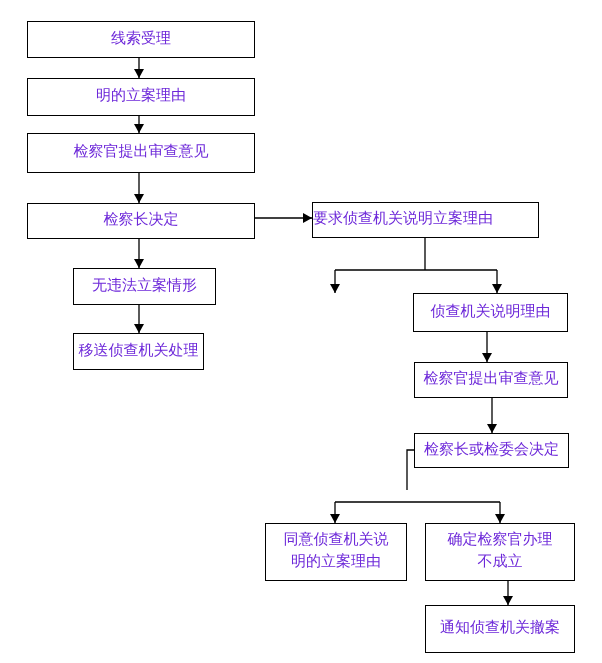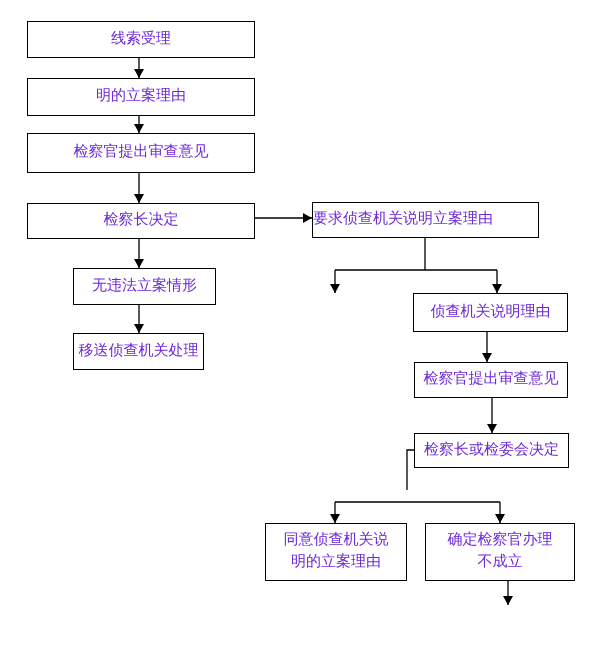--- a/index.html
+++ b/index.html
@@ -92,14 +92,15 @@
   <div class="node n-e">无违法立案情形</div>
   <div class="node n-f">移送侦查机关处理</div>
   <div class="node n-g left-text">要求侦查机关说明立案理由</div>
   <div class="node n-i">侦查机关说明理由</div>
   <div class="node n-j">检察官提出审查意见</div>
   <div class="node n-k">检察长或检委会决定</div>
   <div class="node n-l">同意侦查机关说
 明的立案理由</div>
   <div class="node n-m">确定检察官办理
 不成立</div>
+  <div class="node n-n">通知侦查机关撤案</div>
 
 </div>
 
 </body></html>

